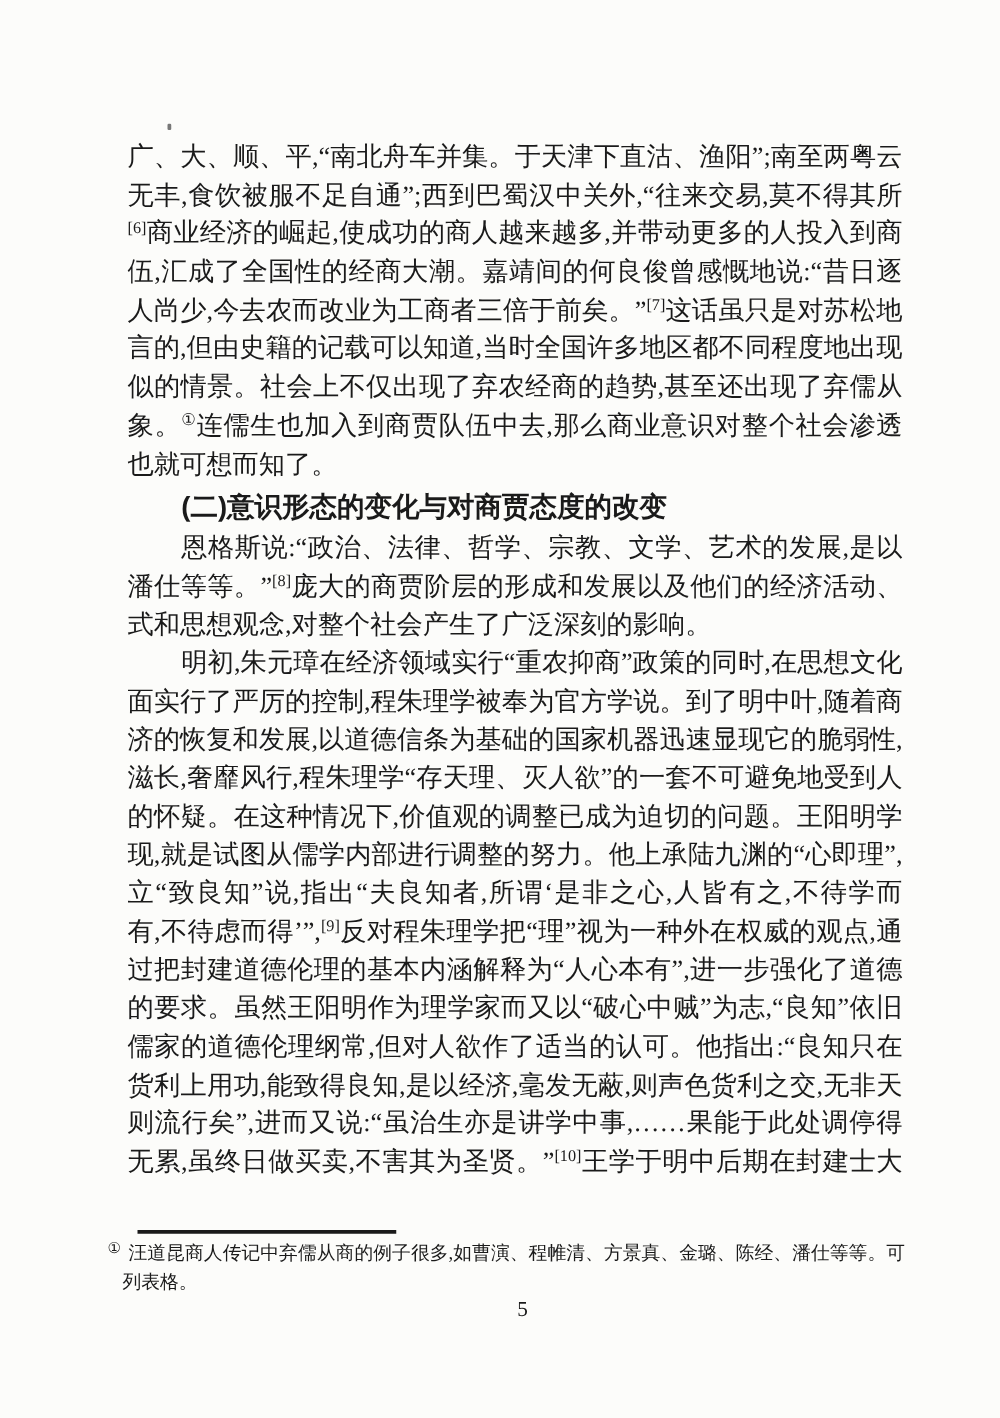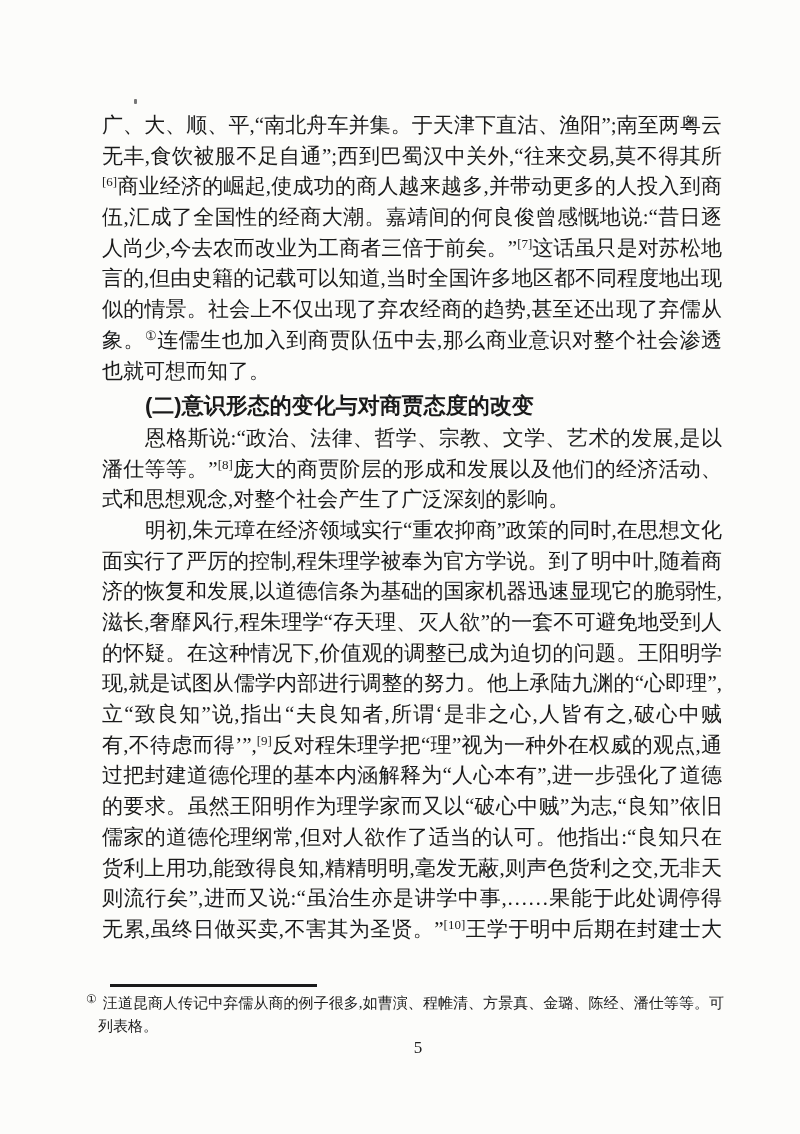--- a/index.html
+++ b/index.html
@@ -122,26 +122,26 @@
     <div class="line heading indent short"><span>(二)意识形态的变化与对商贾态度的改变</span></div>
     <div class="line indent"><span>恩格斯说:“政治、法律、哲学、宗教、文学、艺术的发展,是以经济</span></div>
     <div class="line"><span>潘仕等等。”</span><span class="supref">[8]</span><span>庞大的商贾阶层的形成和发展以及他们的经济活动、生活方</span></div>
     <div class="line short"><span>式和思想观念,对整个社会产生了广泛深刻的影响。</span></div>
     <div class="line indent"><span>明初,朱元璋在经济领域实行“重农抑商”政策的同时,在思想文化方</span></div>
     <div class="line"><span>面实行了严厉的控制,程朱理学被奉为官方学说。到了明中叶,随着商业经</span></div>
     <div class="line"><span>济的恢复和发展,以道德信条为基础的国家机器迅速显现它的脆弱性,贪欲</span></div>
     <div class="line"><span>滋长,奢靡风行,程朱理学“存天理、灭人欲”的一套不可避免地受到人们</span></div>
     <div class="line"><span>的怀疑。在这种情况下,价值观的调整已成为迫切的问题。王阳明学说的出</span></div>
     <div class="line"><span>现,就是试图从儒学内部进行调整的努力。他上承陆九渊的“心即理”,创</span></div>
-    <div class="line"><span>立“致良知”说,指出“夫良知者,所谓‘是非之心,人皆有之,破心中贼</span></div>
+    <div class="line"><span>立“致良知”说,指出“夫良知者,所谓‘是非之心,人皆有之,不待学而</span></div>
     <div class="line"><span>有,不待虑而得’”,</span><span class="supref">[9]</span><span>反对程朱理学把“理”视为一种外在权威的观点,通</span></div>
     <div class="line"><span>过把封建道德伦理的基本内涵解释为“人心本有”,进一步强化了道德内化</span></div>
     <div class="line"><span>的要求。虽然王阳明作为理学家而又以“破心中贼”为志,“良知”依旧是</span></div>
     <div class="line"><span>儒家的道德伦理纲常,但对人欲作了适当的认可。他指出:“良知只在声色</span></div>
-    <div class="line"><span>货利上用功,能致得良知,精精明明,毫发无蔽,则声色货利之交,无非天</span></div>
+    <div class="line"><span>货利上用功,能致得良知,是以经济,毫发无蔽,则声色货利之交,无非天</span></div>
     <div class="line"><span>则流行矣”,进而又说:“虽治生亦是讲学中事,……果能于此处调停得心体</span></div>
     <div class="line"><span>无累,虽终日做买卖,不害其为圣贤。”</span><span class="supref">[10]</span><span>王学于明中后期在封建士大夫中</span></div>
   </div>
 
 <div class="footnote-sep"></div>
 
 <div class="footnote">
     <div class="fn-line"><span class="fn-marker">①</span><span>汪道昆商人传记中弃儒从商的例子很多,如曹演、程帷清、方景真、金璐、陈经、潘仕等等。可参见下文中所</span></div>
     <div class="fn-line short"><span>列表格。</span></div>
   </div>

